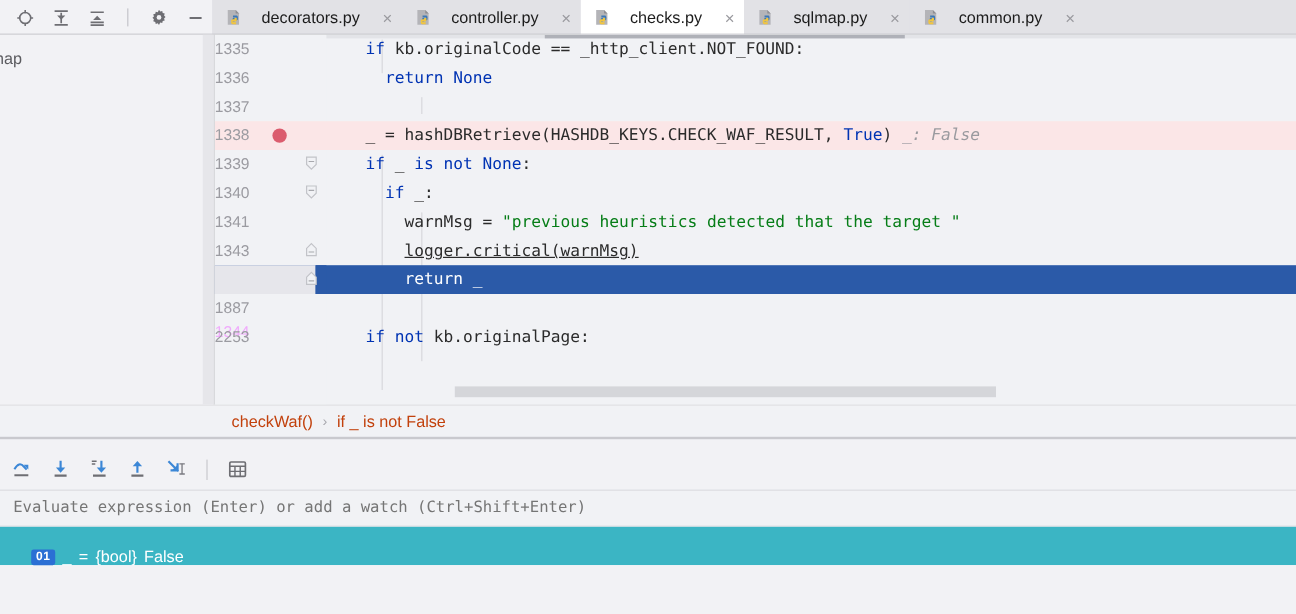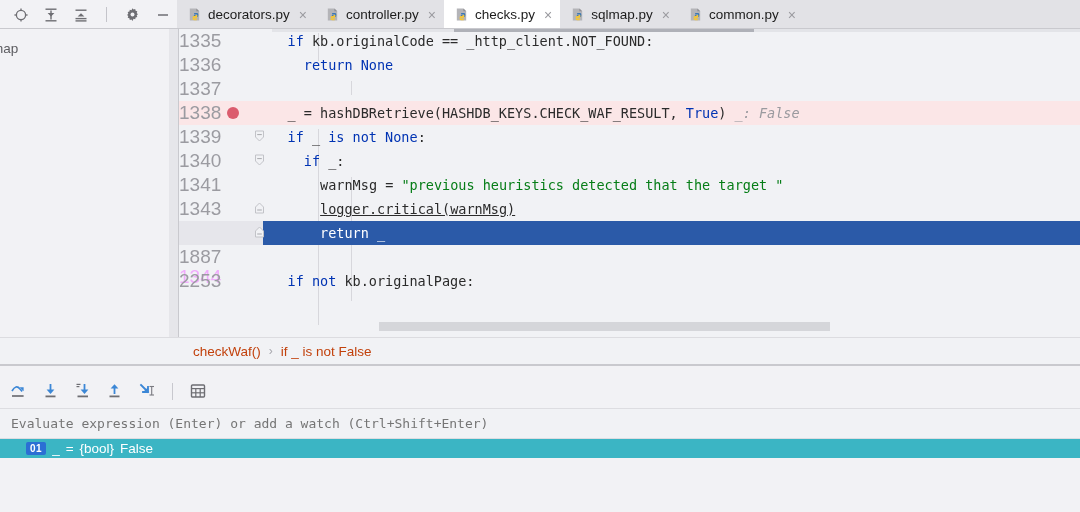--- a/index.html
+++ b/index.html
@@ -14,43 +14,43 @@
 
   
   .topbar{height:29px;min-height:29px;display:flex;align-items:stretch;background:#E8E8EC;position:relative;}
   .topbar:after{content:"";position:absolute;left:0;right:0;bottom:0;height:1px;background:#C9C9CE;}
   .tb-icons{display:flex;align-items:center;padding:0 6px 0 12px;gap:13px;background:#F2F2F5;}
   .tbi{width:17px;height:17px;display:flex;align-items:center;justify-content:center;cursor:pointer;}
   .tbi svg{display:block;}
   .tb-sep{width:1px;height:15px;background:#C4C4CA;margin:0 4px;align-self:center;}
 
   .tabs{display:flex;align-items:stretch;flex:1;background:#E2E2E6;}
-  .tab{display:flex;align-items:center;gap:6px;padding:0 8px 0 10px;background:#E2E2E6;cursor:pointer;position:relative;justify-content:space-between;}
+  .tab{display:flex;align-items:center;gap:16px;padding:0 8px 0 10px;background:#E2E2E6;cursor:pointer;position:relative;justify-content:space-between;}
   .tab.active{background:#FFFFFF;}
   .tab .tlabel{font-size:13.5px;color:#1c1c1c;white-space:nowrap;}
   .tab .tclose{font-size:14px;color:#9a9a9f;line-height:1;padding-left:3px;cursor:pointer;}
   .pyicon{width:15px;height:15px;position:relative;display:inline-block;flex:0 0 auto;}
 
   
   .mainrow{display:flex;flex:0 0 auto;height:308px;}
 
   .leftpanel{width:178px;background:#F2F2F5;position:relative;border-right:1px solid #C9C9CE;}
   .leftpanel .lp-text{position:absolute;left:-8px;top:12px;font-size:13.5px;color:#5c5c60;white-space:nowrap;}
   .lp-scroll{position:absolute;right:0;top:0;width:9px;height:100%;background:#E6E6EA;}
 
   .editorwrap{flex:1;position:relative;background:#F1F2F5;overflow:hidden;}
 
   .gutter{position:absolute;left:0;top:0;width:93px;height:100%;background:#F1F2F5;}
   .codearea{position:absolute;left:0;top:0;right:0;bottom:0;}
 
   .line{height:24px;line-height:24px;position:relative;white-space:nowrap;}
-  .line .lnum{position:absolute;left:0;width:40px;text-align:right;font-family:"Liberation Sans","DejaVu Sans",sans-serif;font-size:19px;color:#9b9ba1;}
+  .line .lnum{position:absolute;left:0;width:40px;font-family:"Liberation Sans","DejaVu Sans",sans-serif;font-size:13px;color:#9b9ba1;}
   .line .bp{position:absolute;left:48px;top:6px;width:12px;height:12px;border-radius:50%;background:#DB5C6E;}
   .line .fold{position:absolute;left:74px;top:0;width:13px;height:24px;}
-  .line .code{position:absolute;left:76px;top:0;font-family:"DejaVu Sans Mono","Liberation Mono",monospace;font-size:13.5px;letter-spacing:0px;color:#2b2b2b;}
+  .line .code{position:absolute;left:93px;top:0;font-family:"DejaVu Sans Mono","Liberation Mono",monospace;font-size:13.5px;letter-spacing:0px;color:#2b2b2b;}
 
   .line.bpline{background:#FBE6E7;}
   .line.selline{background:#2B5AA8;}
   .line.selline .code{color:#FFFFFF;}
   .line.selline .lnum{color:#f0abfc;margin-top:44px;}
   .line.selline .gutterhold{position:absolute;left:0;width:84px;height:24px;background:#E6E6EB;}
   .line.selline .foldpad{position:absolute;left:84px;width:9px;height:24px;background:#2B5AA8;}
 
   .indentguide{position:absolute;width:1px;background:#D7D7DC;}
 
@@ -76,21 +76,21 @@
   .debug-divider{height:8px;background:#F2F2F5;border-top:1px solid #C9C9CE;}
 
   .dbgtoolbar{height:34px;display:flex;align-items:center;padding-left:8px;gap:10px;background:#F2F2F5;}
   .dbtn{width:22px;height:22px;display:flex;align-items:center;justify-content:center;cursor:pointer;}
   .db-sep{width:1px;height:17px;background:#C8C8CE;margin:0 4px;}
 
   .evalbar{height:29px;display:flex;align-items:center;background:#F1F2F5;border-top:1px solid #DDDDE1;border-bottom:1px solid #DDDDE1;padding-left:9px;}
   .evalbar input{border:0;outline:0;background:transparent;width:96%;font-family:"DejaVu Sans Mono","Liberation Mono",monospace;font-size:13px;color:#a16207;}
 
   .watchlist{flex:1;background:#FFFFFF;}
-  .watchrow{height:19px;display:flex;align-items:center;background:#3BB5C4;padding-left:26px;gap:6px;cursor:pointer;}
+  .watchrow{height:32px;display:flex;align-items:flex-end;background:#3BB5C4;padding-left:26px;gap:6px;cursor:pointer;}
   .badge{background:#2B6FD4;color:#fff;font-size:10px;font-weight:bold;padding:1px 4px;border-radius:2px;line-height:11px;letter-spacing:.5px;}
   .wtext{font-size:13.5px;color:#FFFFFF;}
   .watchrest{background:#F2F2F5;height:100%;}
 </style>
 </head>
 <body>
 
 <div class="app">
 
   <div class="topbar">

